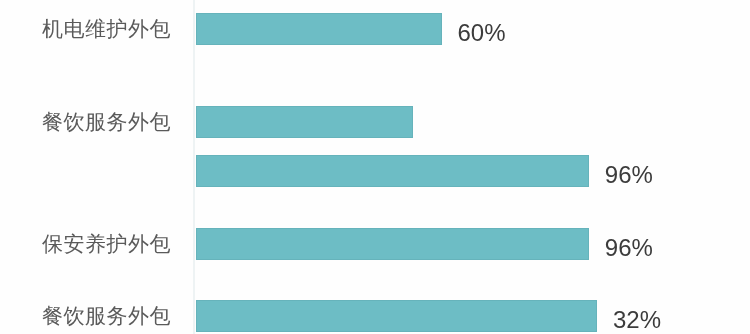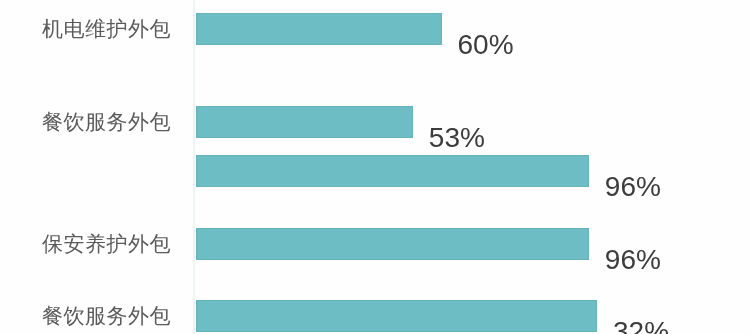--- a/index.html
+++ b/index.html
@@ -57,24 +57,24 @@
   .bar {
     position: absolute;
     left: 196px;
     top: 0;
     height: 32px;
     background: #6dbdc5;
     box-shadow: inset 0 0 0 1px rgba(90,160,168,0.35);
   }
   .value-label {
     position: absolute;
-    top: 16px;
+    top: 4px;
     height: 32px;
     line-height: 32px;
-    font-size: 28px;
+    font-size: 24px;
     color: #3c3c3c;
     white-space: nowrap;
   }
 </style>
 </head>
 <body>
 
 <div id="chart-root">
 
   <div class="axis-line"></div>
@@ -83,21 +83,20 @@
 
     <div class="bar-row" style="top: 13px;">
       <div class="cat-label">机电维护外包</div>
       <div class="bar" style="width: 245.51px; background: rgb(109, 189, 197);"></div>
       <div class="value-label" style="left: 457.51px;">60%</div>
     </div>
 
     <div class="bar-row" style="top: 82px; margin-top: 24px;">
       <div class="cat-label">餐饮服务外包</div>
       <div class="bar" style="width: 216.867px; background: rgb(109, 189, 197);"></div>
-      <div class="value-label" style="left: 428.867px;">53%</div>
     </div>
 
     <div class="bar-row" style="top: 155px;">
       <div class="bar" style="width: 392.816px; background: rgb(109, 189, 197);"></div>
       <div class="value-label" style="left: 604.816px;">96%</div>
     </div>
 
     <div class="bar-row" style="top: 228px;">
       <div class="cat-label">保安养护外包</div>
       <div class="bar" style="width: 392.816px; background: rgb(109, 189, 197);"></div>

